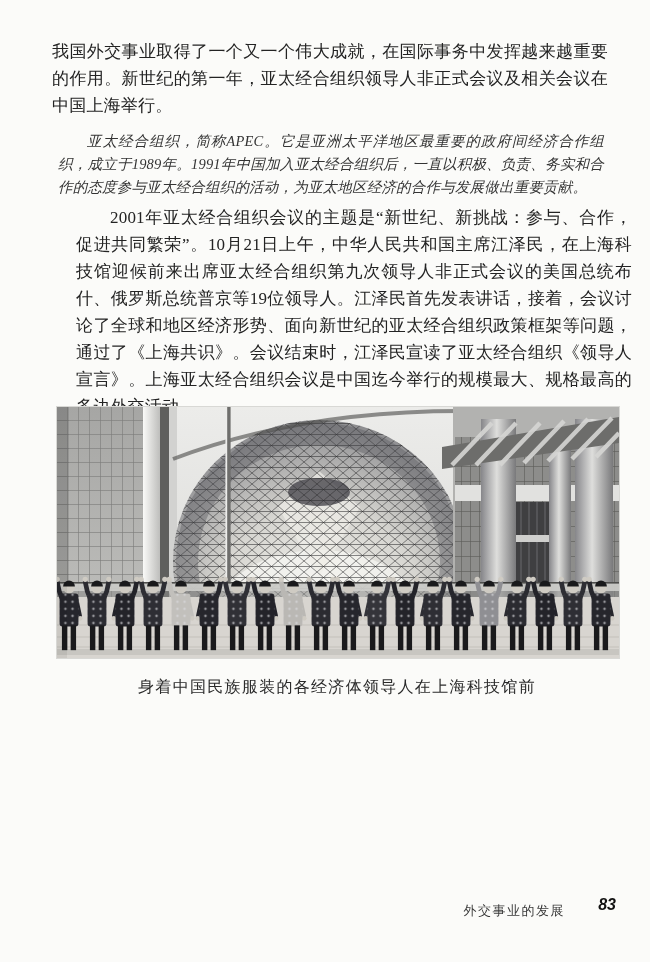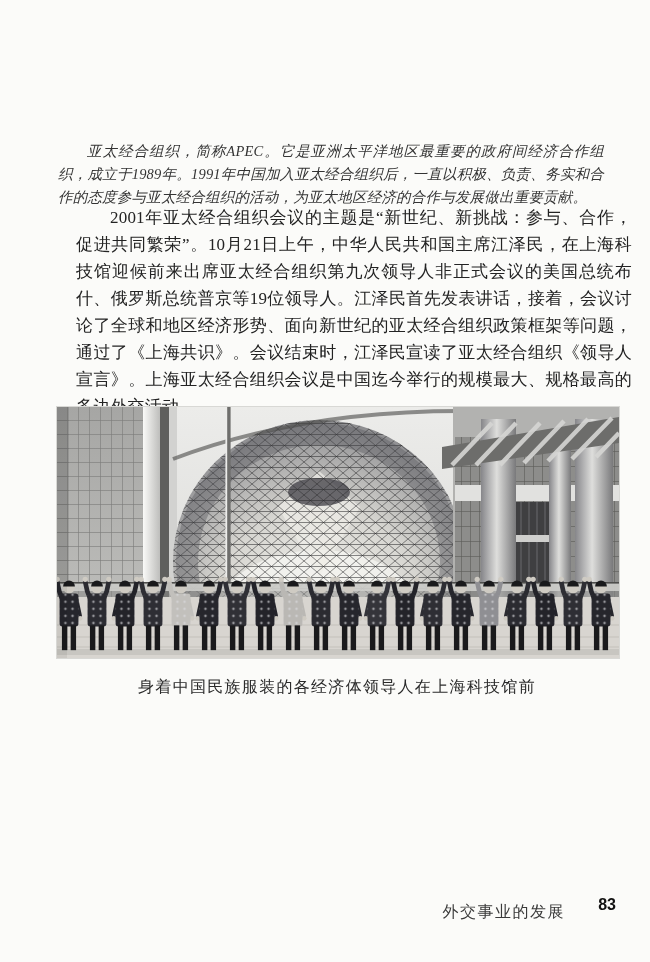--- a/index.html
+++ b/index.html
@@ -4,36 +4,37 @@
 <style>
   html,body{margin:0;padding:0;}
   body{width:650px;height:962px;background:#fbfbf9;font-family:"Liberation Serif","DejaVu Serif",serif;}
   .page{position:relative;width:650px;height:962px;overflow:hidden;color:#222;}
   .body-text{position:absolute;left:52px;width:556px;margin:0;font-size:17px;line-height:27px;
     text-align:justify;color:#232323;letter-spacing:.2px;}
   .indent{text-indent:2em;}
   .kai-text{position:absolute;left:58px;width:546px;margin:0;font-size:14.5px;line-height:23px;
     font-style:italic;text-align:justify;text-indent:2em;color:#333;letter-spacing:.2px;}
   .para1{top:38px;}
-  .kai1{top:140px;}
+  .kai1{top:130px;}
   .para2{top:204px;margin-left:24px;}
   figure.photo{position:absolute;left:57px;top:407px;width:562px;height:251px;margin:0;}
   figure.photo svg{display:block;outline:1px solid #d8d8d5;}
   .caption{position:absolute;left:0;top:665px;width:650px;margin:12px;text-align:center;
     font-size:16px;letter-spacing:1.3px;color:#2a2a2a;font-style:normal;}
   .kai2{top:705px;}
-  .footer-title{position:absolute;top:902px;right:85px;font-size:16px;letter-spacing:1.5px;color:#3a3a3a;}
+  .footer-title{position:absolute;top:902px;right:85px;font-size:13px;letter-spacing:1.5px;color:#3a3a3a;}
   .footer-page{position:absolute;top:896px;right:34px;font-size:16px;font-weight:bold;
-    font-family:"Liberation Sans","DejaVu Sans",sans-serif;color:#111;}
+    font-family:"Liberation Sans","DejaVu Sans",sans-serif;color:#111;font-style:italic;}
 </style>
 </head>
 <body>
 
 <div class="page">
 
+  <p class="body-text para1">我国外交事业取得了一个又一个伟大成就，在国际事务中发挥越来越重要的作用。新世纪的第一年，亚太经合组织领导人非正式会议及相关会议在中国上海举行。</p>
 
   <p class="kai-text kai1">亚太经合组织，简称APEC。它是亚洲太平洋地区最重要的政府间经济合作组织，成立于1989年。1991年中国加入亚太经合组织后，一直以积极、负责、务实和合作的态度参与亚太经合组织的活动，为亚太地区经济的合作与发展做出重要贡献。</p>
 
   <p class="body-text para2 indent">2001年亚太经合组织会议的主题是“新世纪、新挑战：参与、合作，促进共同繁荣”。10月21日上午，中华人民共和国主席江泽民，在上海科技馆迎候前来出席亚太经合组织第九次领导人非正式会议的美国总统布什、俄罗斯总统普京等19位领导人。江泽民首先发表讲话，接着，会议讨论了全球和地区经济形势、面向新世纪的亚太经合组织政策框架等问题，通过了《上海共识》。会议结束时，江泽民宣读了亚太经合组织《领导人宣言》。上海亚太经合组织会议是中国迄今举行的规模最大、规格最高的多边外交活动。</p>
 
   <figure class="photo">
     <svg width="562" height="251" viewBox="0 0 562 251" aria-hidden="true">
       <defs>
         <linearGradient id="skyG" x1="0" y1="0" x2="0" y2="1">
           <stop offset="0" stop-color="#ececea"></stop>

